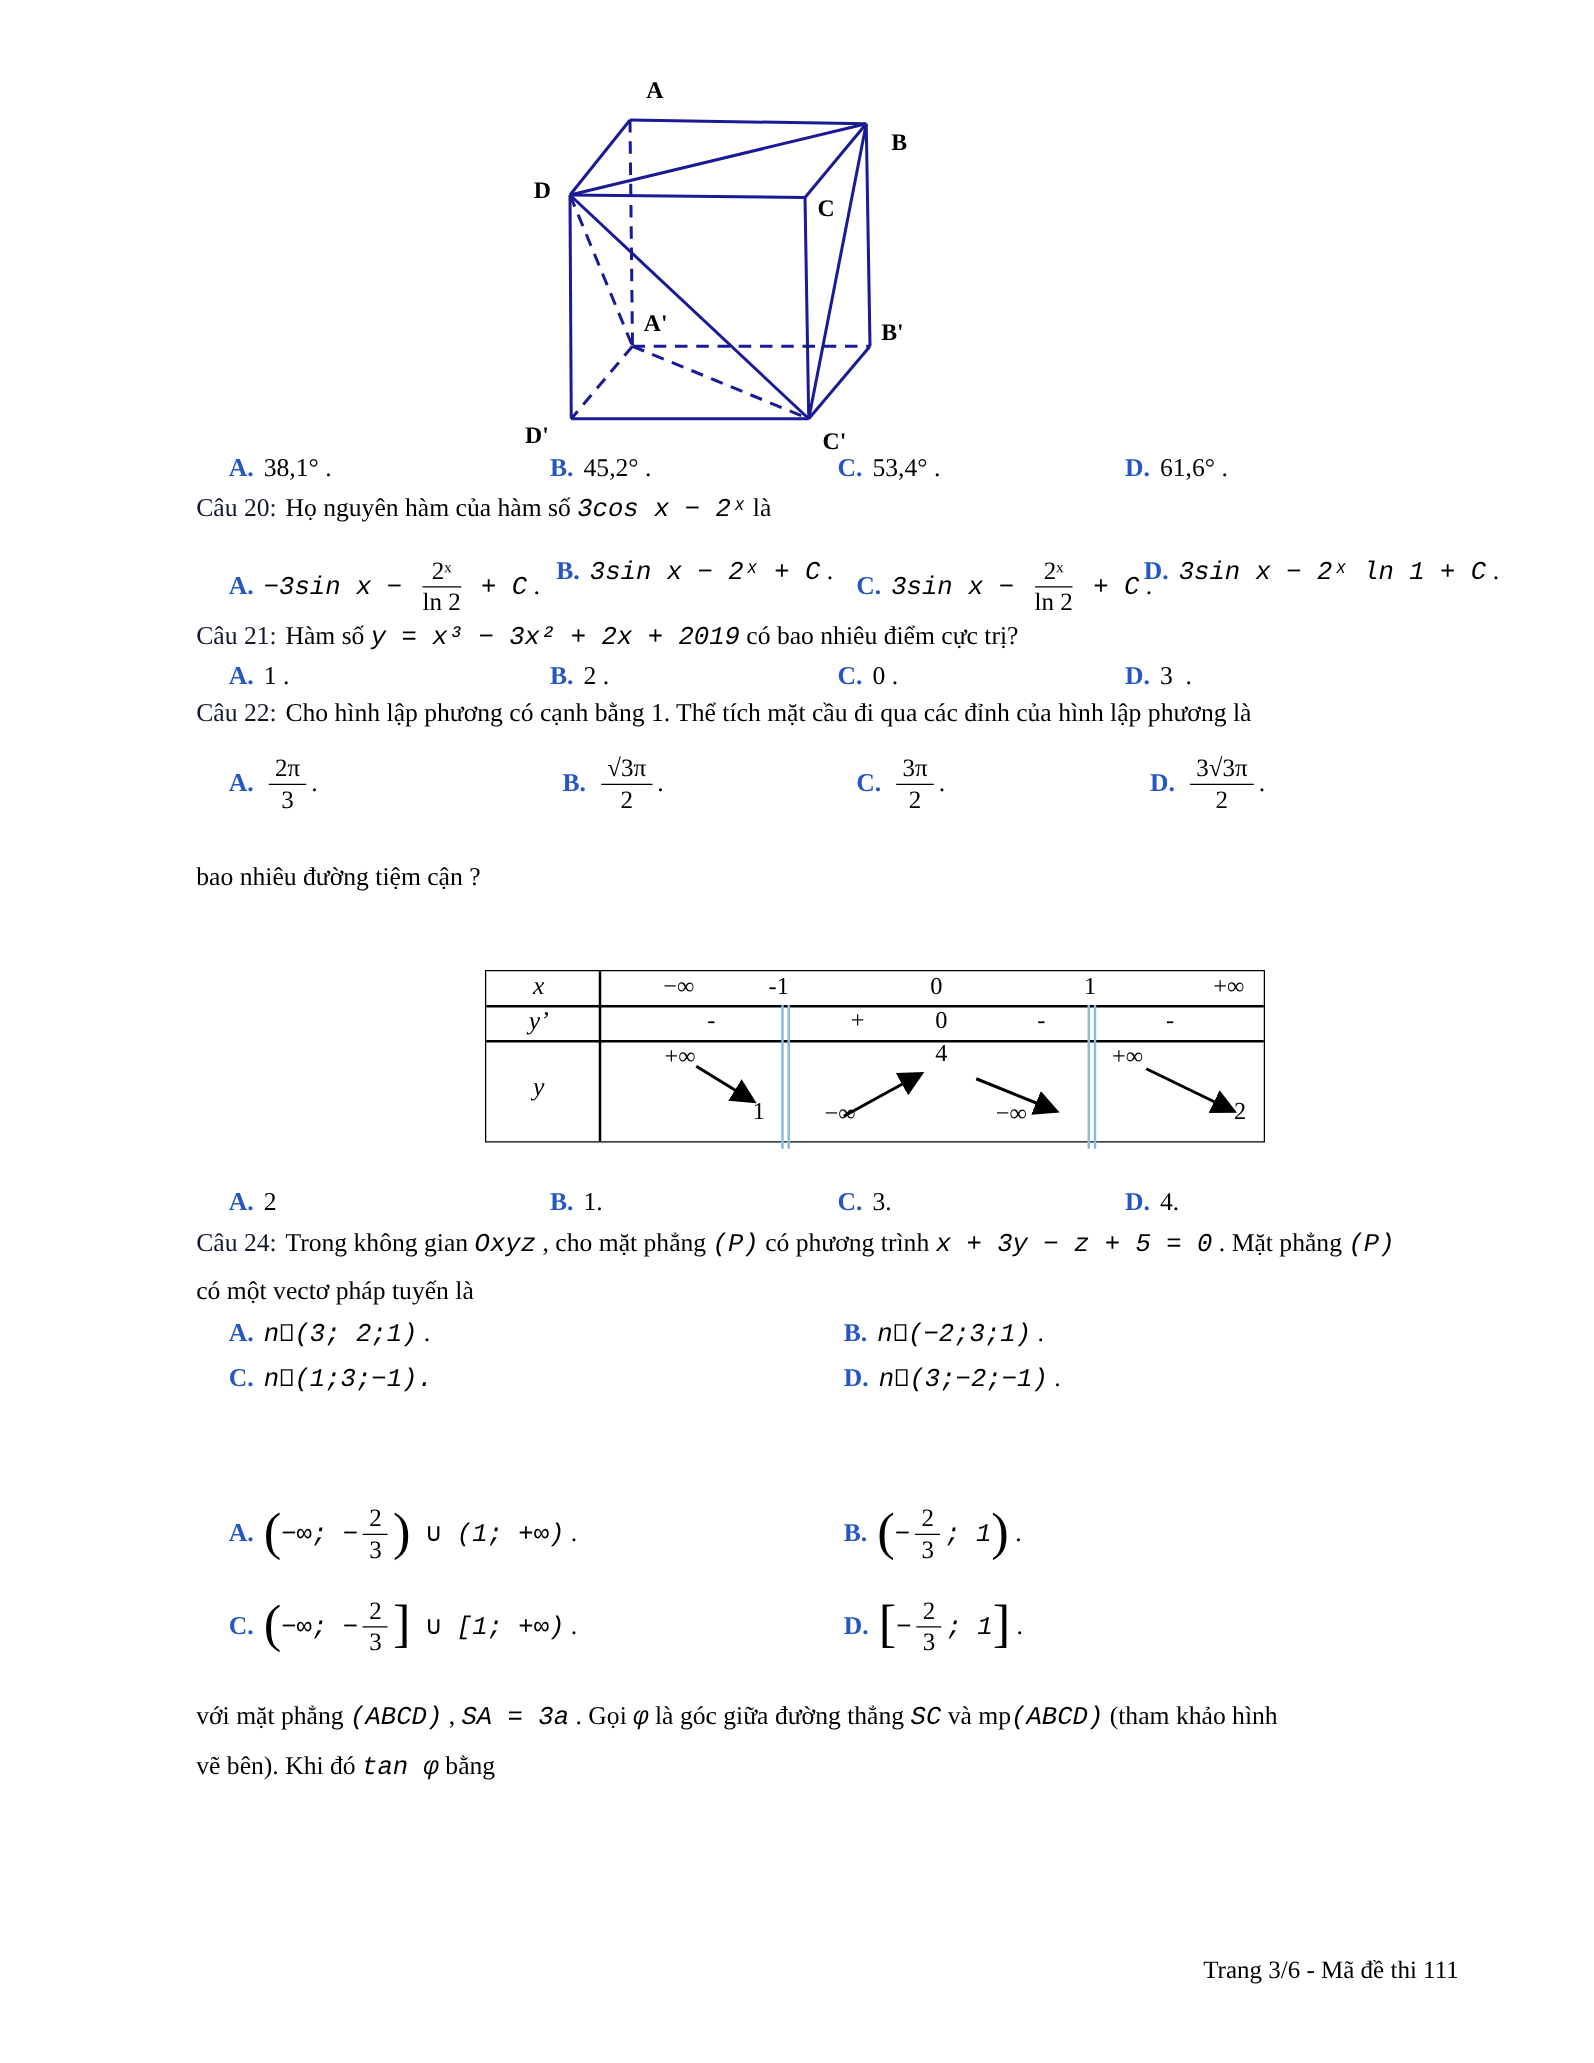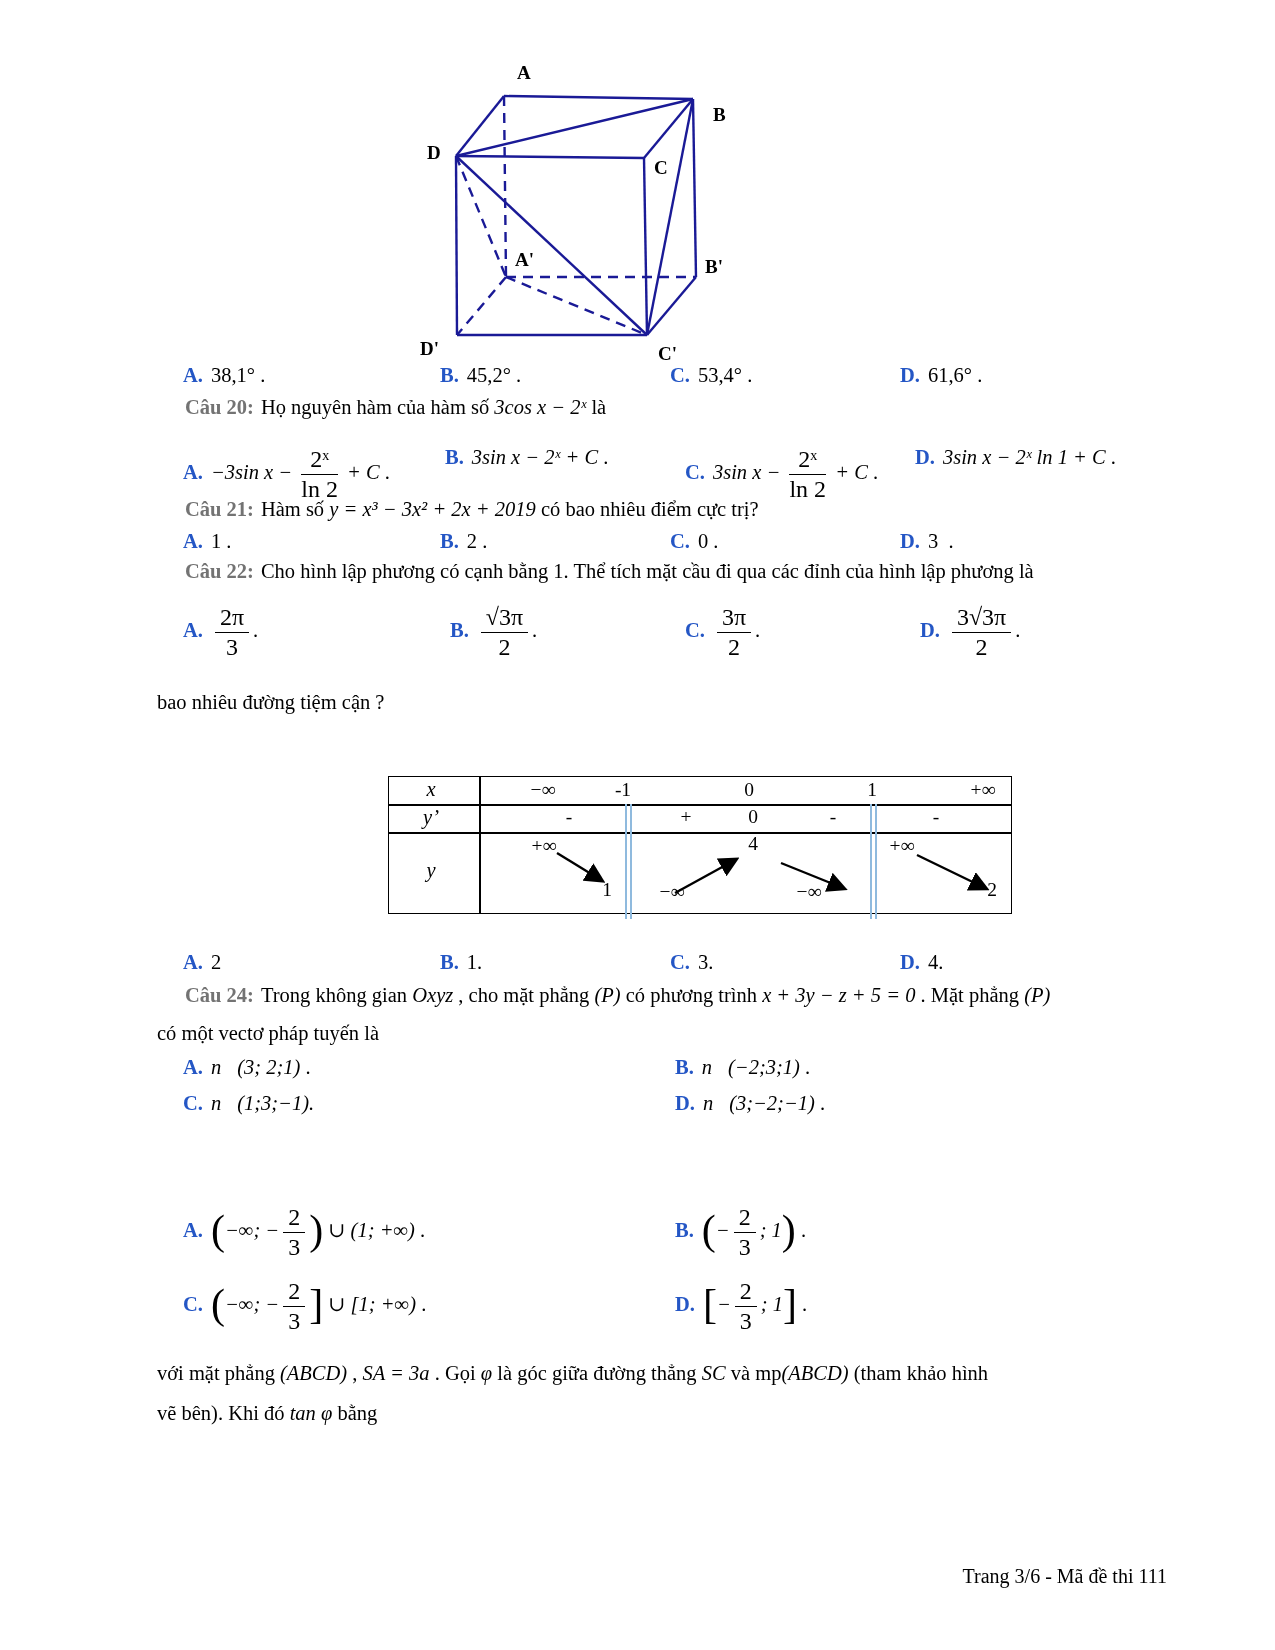--- a/index.html
+++ b/index.html
@@ -4,28 +4,28 @@
 <style>
   html,body{margin:0;padding:0;}
   body{
     width:1275px;height:1650px;position:relative;background:#ffffff;color:#000;
     font-family:"Liberation Serif","DejaVu Serif",serif;
   }
   .page{position:absolute;left:0;top:0;width:1275px;height:1650px;overflow:hidden;}
 
   
   .t{white-space:pre;}
-  .m{white-space:pre;font-style:italic;}
-  .frac{display:inline-block;vertical-align:middle;text-align:center;margin:0 4px;line-height:1.12;font-size:24px;}
+  .m{white-space:pre;font-style:italic;font-family:Liberation Mono, monospace;}
+  .frac{display:inline-block;vertical-align:middle;text-align:center;margin:0 4px;line-height:1.12;font-size:20px;}
   .frac .num{display:block;padding:0 5px 1px;border-bottom:1.5px solid #000;}
   .frac .den{display:block;padding-top:1px;}
   .big{font-size:2.05em;font-weight:400;vertical-align:middle;line-height:1;position:relative;top:-2px;font-style:normal;}
 
   .qhead{position:absolute;left:157px;font-size:20.5px;white-space:pre;}
-  .qhead .qlabel{color:#737373;font-weight:bold;margin-right:7px;margin-left:28px;}
+  .qhead .qlabel{color:#0f172a;font-weight:normal;margin-right:7px;}
   .cont{font-size:20.5px;}
 
   .opt{position:absolute;font-size:20.5px;white-space:pre;}
   .opt .L{color:#2456c5;font-weight:bold;margin-right:8px;}
 
   
   .cube{position:absolute;left:400px;top:58px;width:340px;height:312px;}
   .cube svg{position:absolute;left:0;top:0;}
   .vlabel{position:absolute;font-weight:bold;font-size:19px;color:#000;}
 

